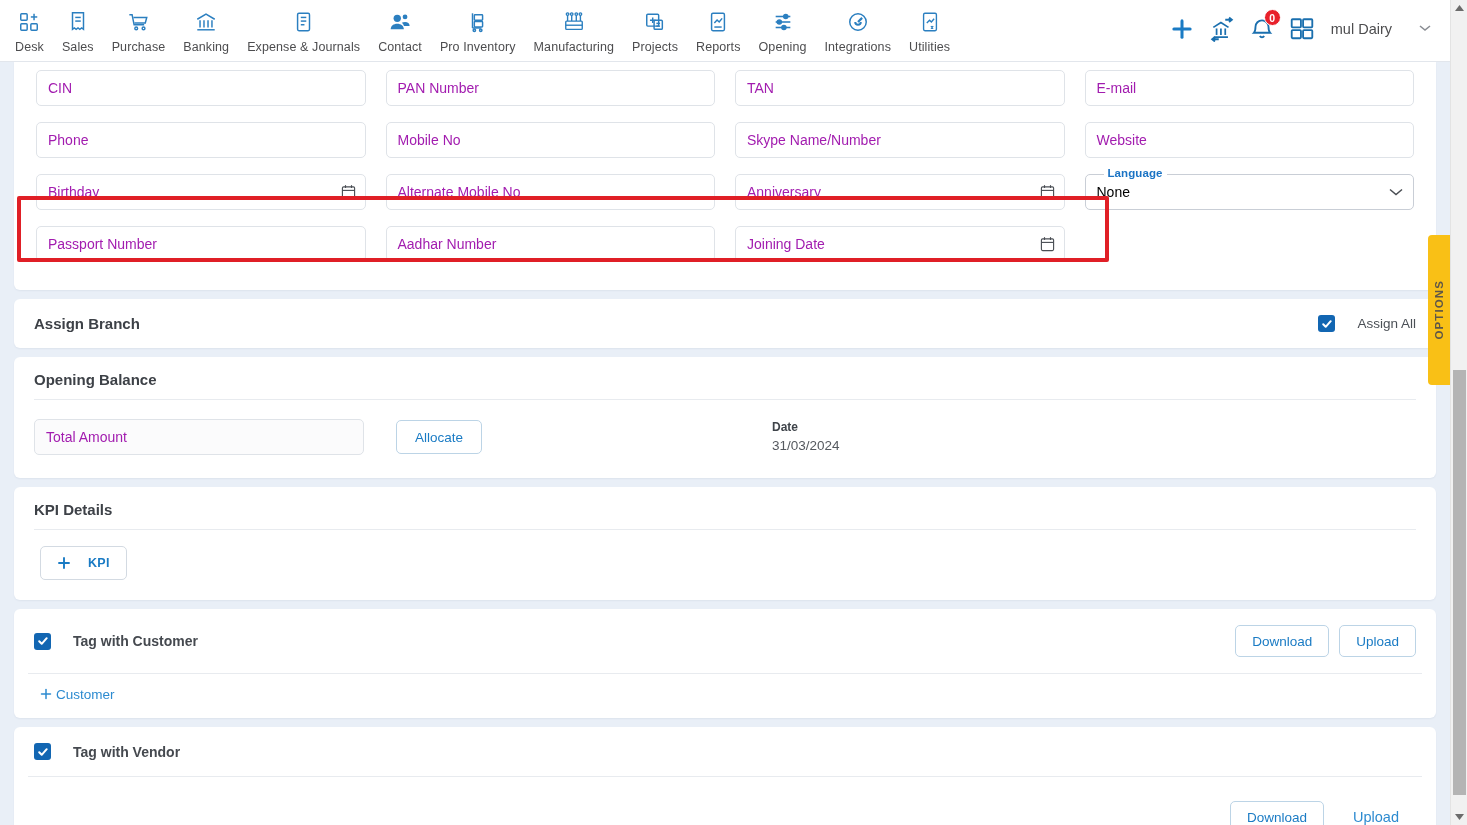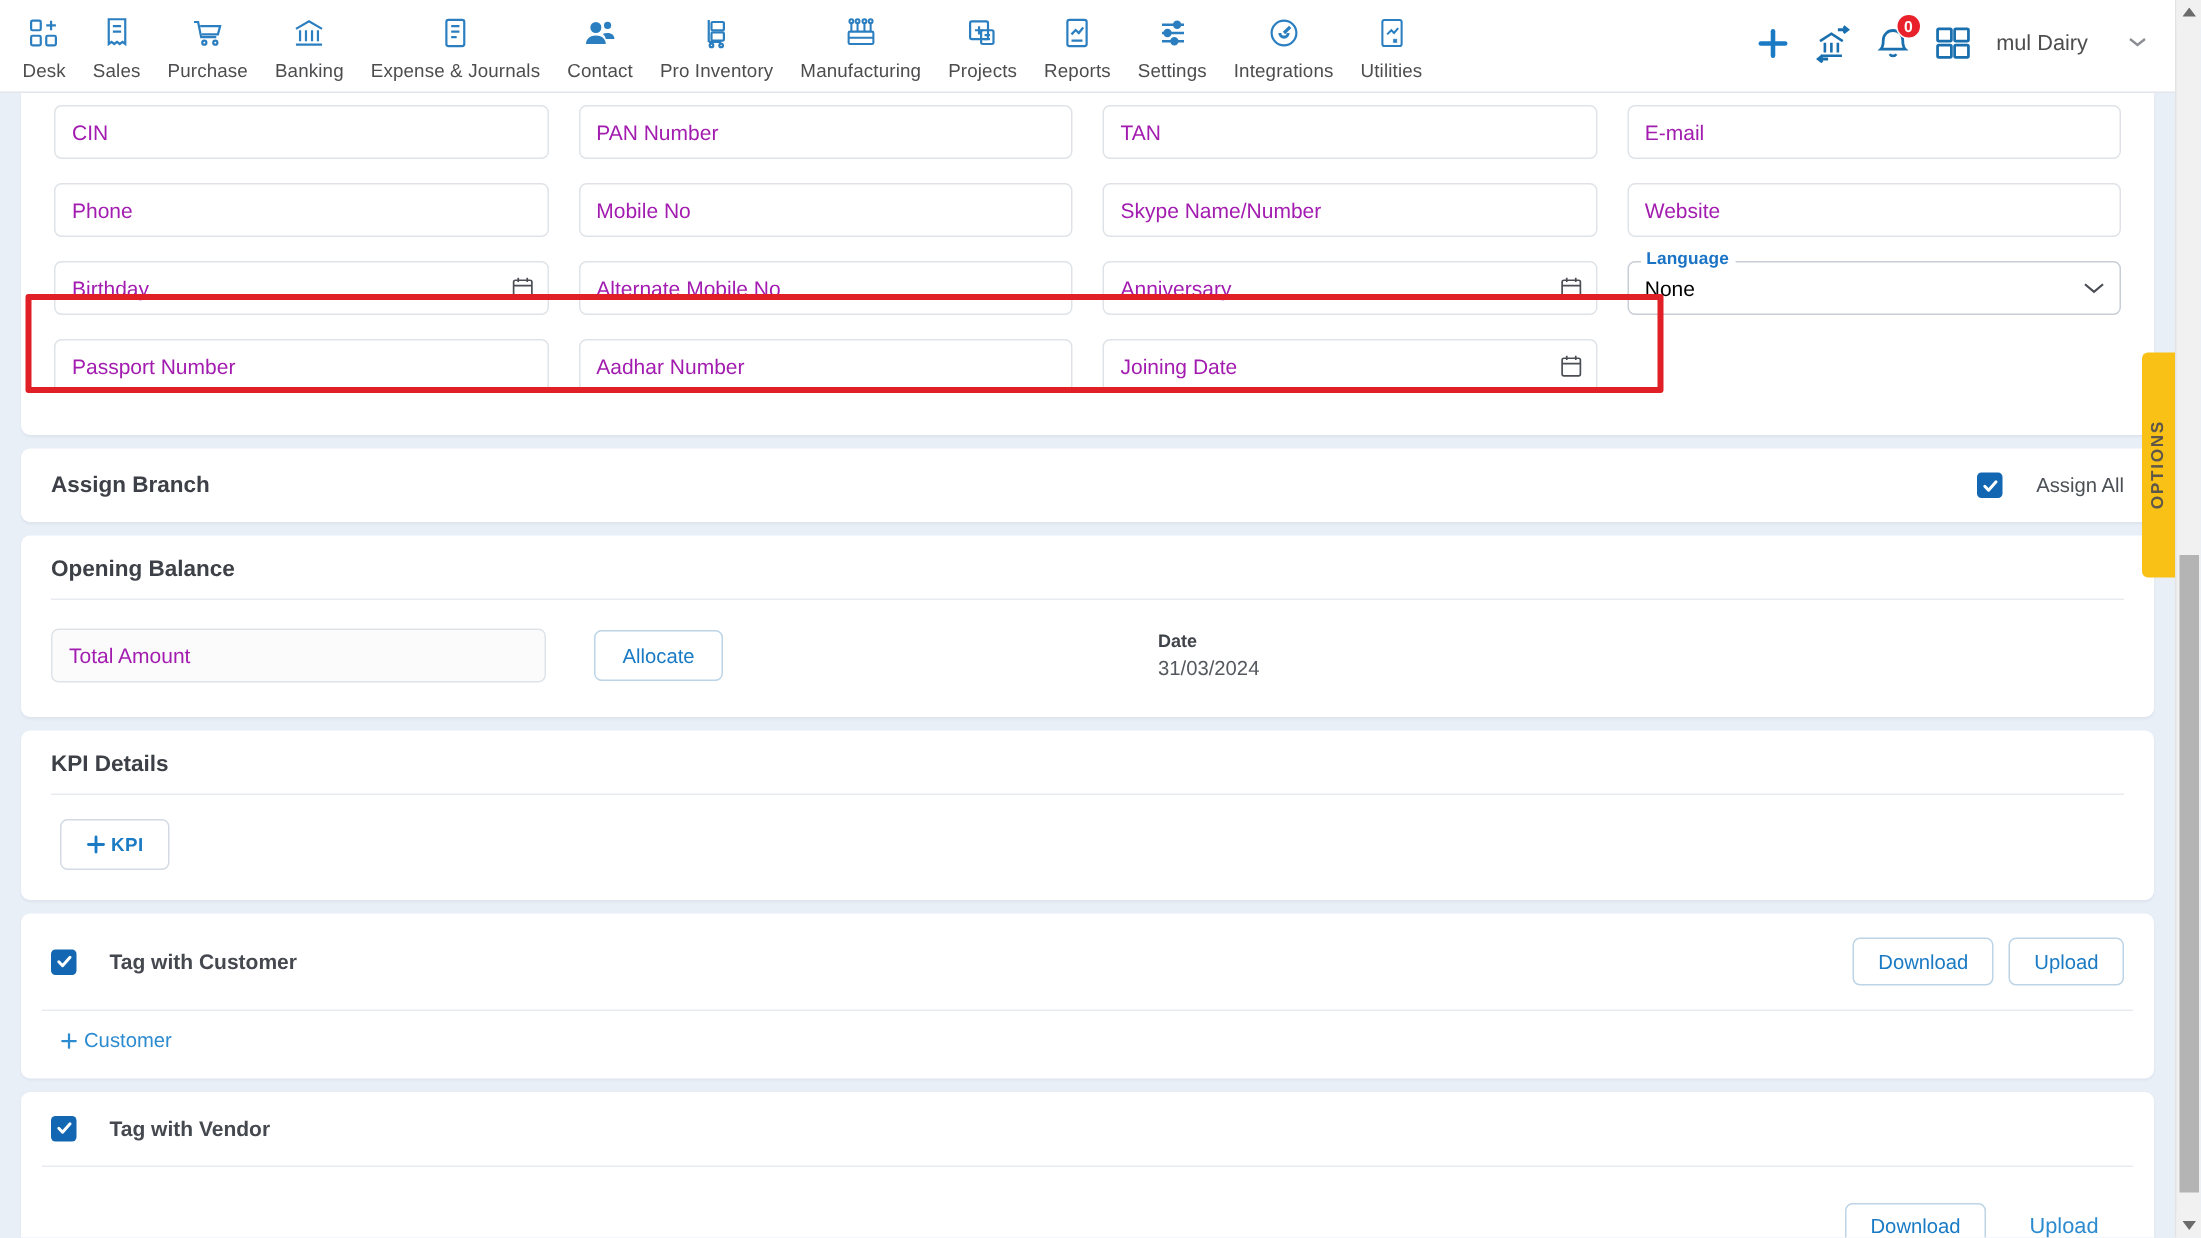--- a/index.html
+++ b/index.html
@@ -96,21 +96,21 @@
   }
 
   
   .select-field {
     position: relative; height: 36px;
     border: 1px solid #c9ced6; border-radius: 5px;
     background: #fff; display: flex; align-items: center;
     padding: 0 11px; cursor: pointer;
   }
   .select-field .fl-label {
-    position: absolute; top: -8px; left: 8px;
+    position: absolute; top: -8px; left: 18px;
     background: #fff; padding: 0 4px;
     font-size: 11.5px; color: #1a73c4; font-weight: bold;
     letter-spacing: .1px;
   }
   .select-field .sel-val { font-size: 14px; color: #000000; }
   .select-field .chev {
     position: absolute; right: 9px; top: 50%;
     transform: translateY(-50%); color: #4a4e54; display: flex;
   }
 
@@ -340,21 +340,21 @@
       <span class="nav-ico">
         <svg width="22" height="22" viewBox="0 0 24 24" fill="none" stroke="#2b7fc0" stroke-width="1.7">
           <line x1="4" y1="6" x2="20" y2="6"></line>
             <line x1="4" y1="12" x2="20" y2="12"></line>
             <line x1="4" y1="18" x2="20" y2="18"></line>
           <circle cx="15" cy="6" r="2.2" fill="#2b7fc0"></circle>
             <circle cx="8" cy="12" r="2.2" fill="#2b7fc0"></circle>
             <circle cx="13" cy="18" r="2.2" fill="#2b7fc0"></circle>
         </svg>
       </span>
-      <span class="nav-label">Settings</span>
+      <span class="nav-label">Opening</span>
     </div>
 
     <div class="nav-item">
       <span class="nav-ico">
         <svg width="22" height="22" viewBox="0 0 24 24" fill="none" stroke="#2b7fc0" stroke-width="1.6">
           <circle cx="12" cy="12" r="9"></circle>
             <path d="M12 12l4.5-4.5" stroke-width="2.4"></path>
             <path d="M9 12a3 3 0 0 0 6 0" stroke-width="2.2"></path>
         </svg>
       </span>
@@ -571,21 +571,21 @@
       </div>
     </div>
   </div>
 
   <div class="card">
     <div class="sec-head">
       <span class="sec-title">KPI Details</span>
     </div>
     <div class="sec-rule"></div>
     <div style="padding:16px 20px 20px 26px;">
-      <button class="btn-outline" style="height:34px;padding:0 16px;gap:3px;border-color:#d3dae2;">
+      <button class="btn-outline" style="height:34px;padding:0 16px;gap:17px;border-color:#d3dae2;">
         <span style="display:flex;">
           <svg width="14" height="14" viewBox="0 0 14 14" stroke="#1a7bc4" stroke-width="1.9" stroke-linecap="round">
               <line x1="7" y1="2" x2="7" y2="12"></line>
               <line x1="2" y1="7" x2="12" y2="7"></line>
             </svg>
         </span>
         <span style="font-size:12.5px;font-weight:600;letter-spacing:.3px;">KPI</span>
       </button>
     </div>
   </div>

